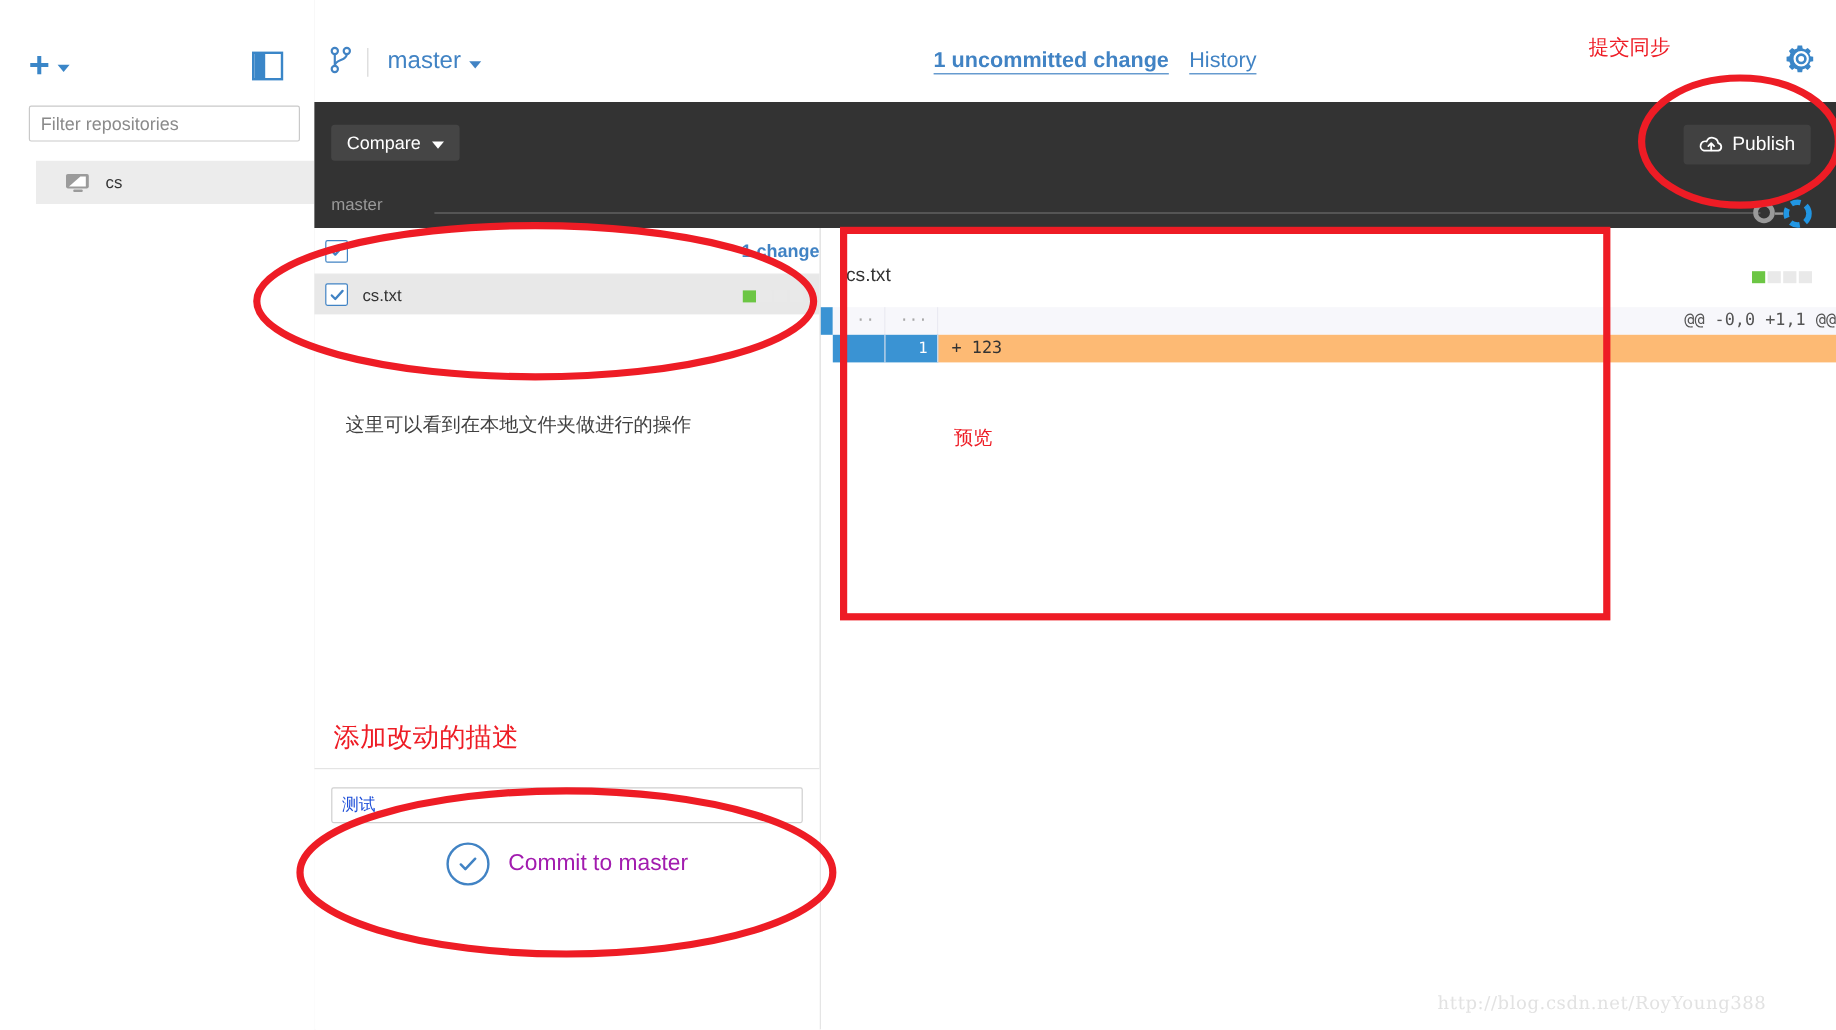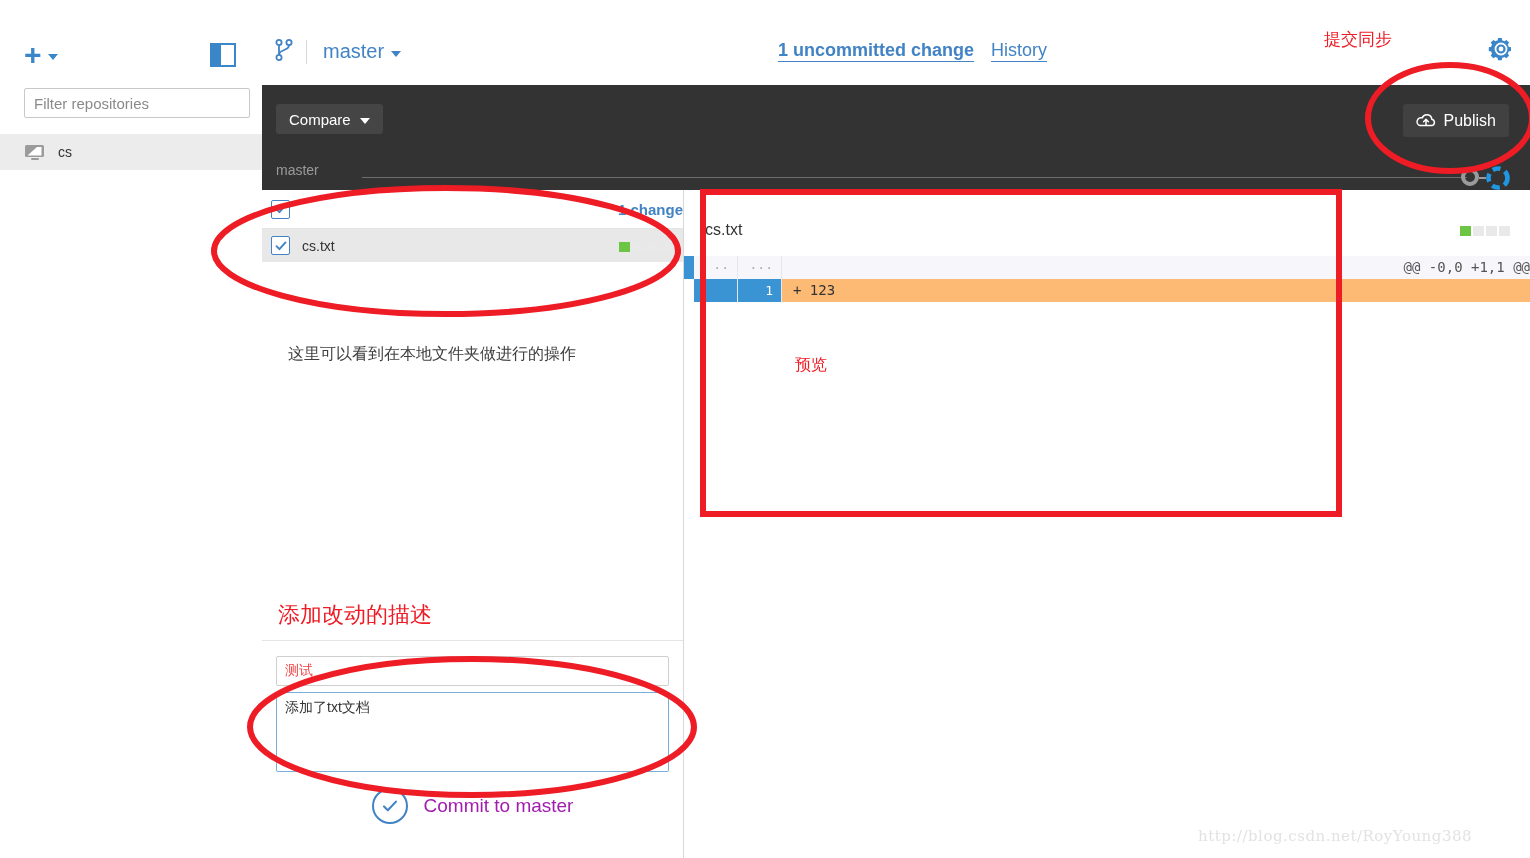--- a/index.html
+++ b/index.html
@@ -93,21 +93,21 @@
     border: 1px solid #c9c9c9;
     border-radius: 2px;
     padding: 0 9px;
     font-size: 15px;
     color: #333;
     font-family: "Liberation Sans", sans-serif;
     background: #fff;
     outline: none;
   }
   #filter-input::placeholder { color: #8a8a8a; }
-  #repo-list { position: absolute; left: 0; top: 134px; width: 294px; }
+  #repo-list { position: absolute; left: 0; top: 134px; width: 294px; padding-left: 30px; }
   .repo-item {
     height: 36px;
     display: flex;
     align-items: center;
     padding-left: 24px;
     background: #ececec;
     cursor: pointer;
   }
   .repo-icon {
     width: 22px; height: 17px;
@@ -347,21 +347,21 @@
   #commit-summary {
     display: block;
     width: 100%;
     height: 30px;
     box-sizing: border-box;
     border: 1px solid #cfcfcf;
     border-radius: 2px;
     padding: 0 8px;
     font-size: 14px;
     font-family: "Liberation Sans", sans-serif;
-    color: #ef4444;
+    color: #1d4ed8;
     outline: none;
   }
   #commit-description {
     display: block;
     width: 100%;
     height: 80px;
     box-sizing: border-box;
     margin-top: 6px;
     border: 1px solid #7aafdc;
     border-radius: 2px;
@@ -605,21 +605,20 @@
         <span class="sq"></span>
         <span class="sq"></span>
     </span>
   </div>
 
   <div id="annot-local">这里可以看到在本地文件夹做进行的操作</div>
   <div id="annot-desc">添加改动的描述</div>
 
   <div id="commit-form">
     <input id="commit-summary" type="text" value="测试" placeholder="Summary" style="">
-    <textarea id="commit-description" placeholder="Description" style="">添加了txt文档</textarea>
     <div id="commit-button">
       <span id="commit-check">
         <svg width="18" height="18" viewBox="0 0 18 18">
             <path d="M3 9.4 L6.8 13.2 L15 4.6" fill="none" stroke="#4183c4" stroke-width="2.1" stroke-linecap="round" stroke-linejoin="round"></path>
           </svg>
       </span>
       <span id="commit-label">Commit to master</span>
     </div>
   </div>
 </div>

